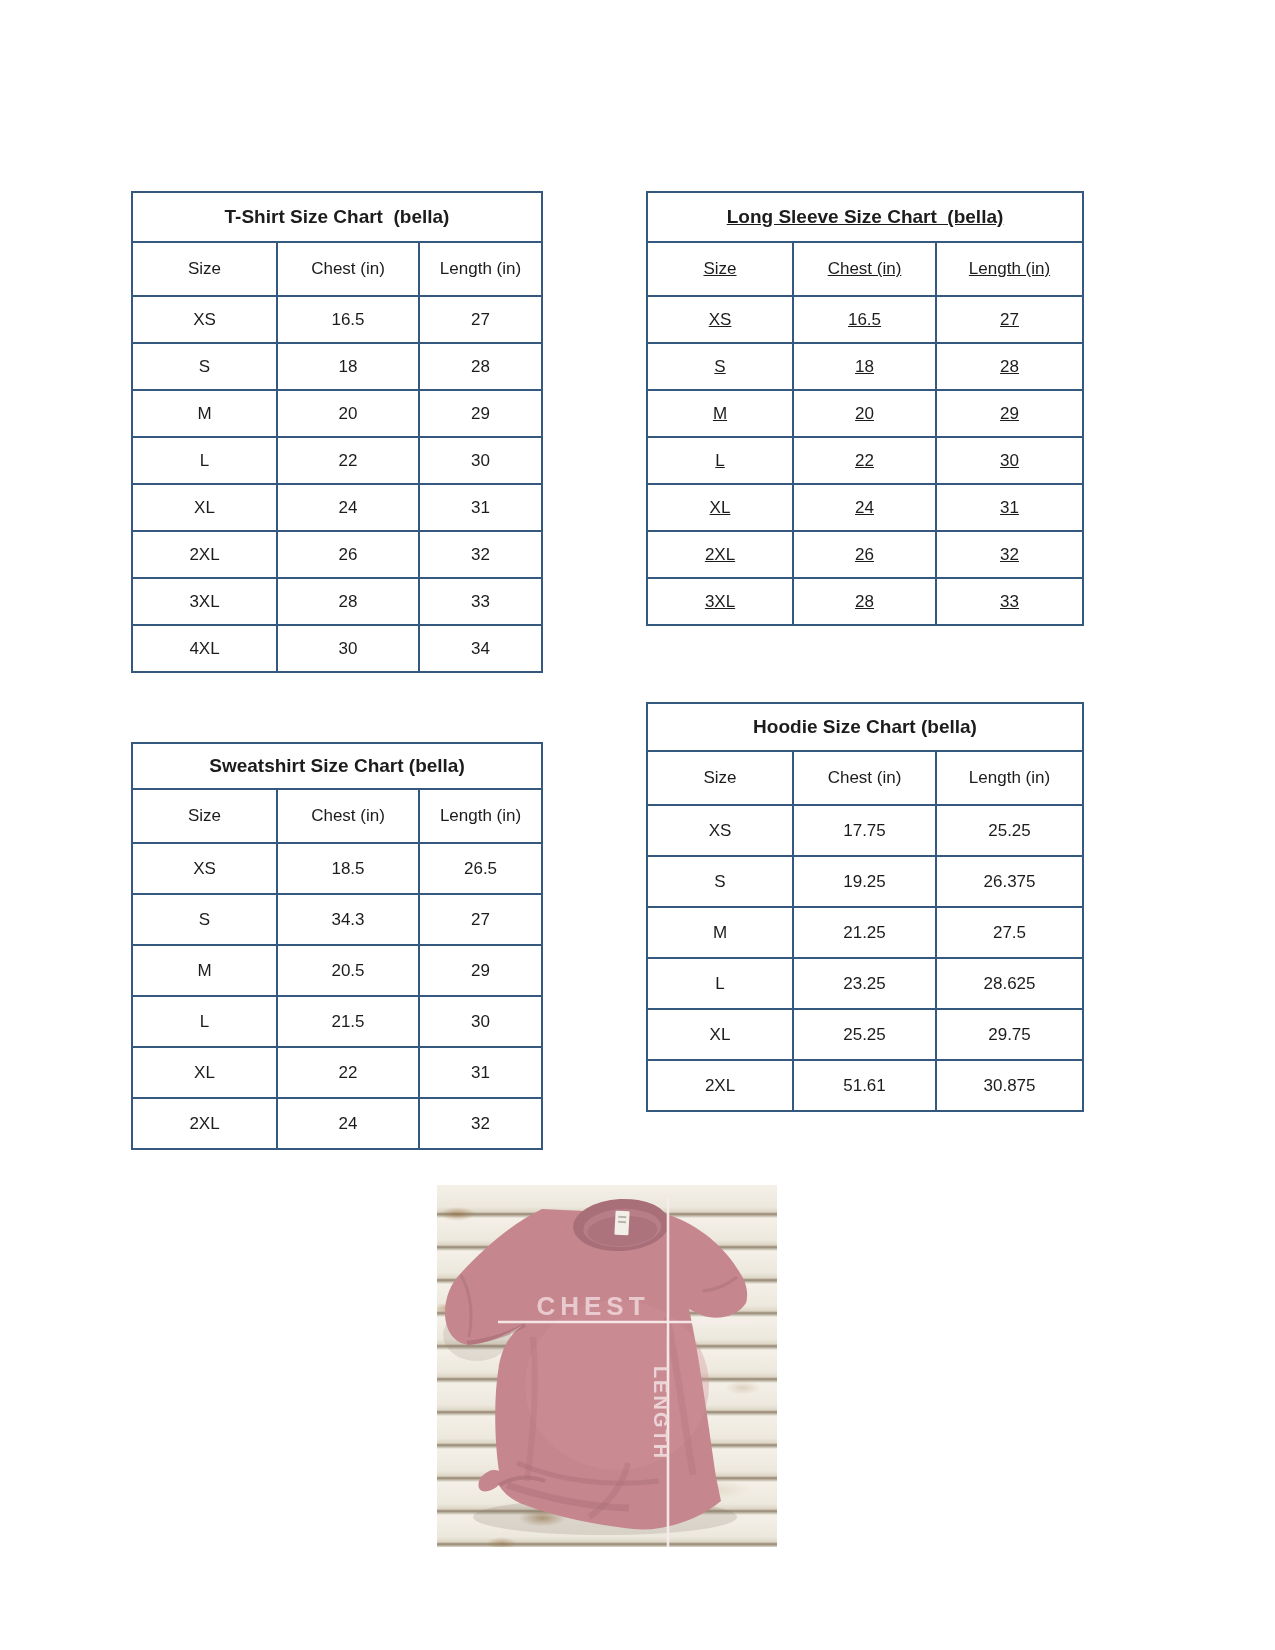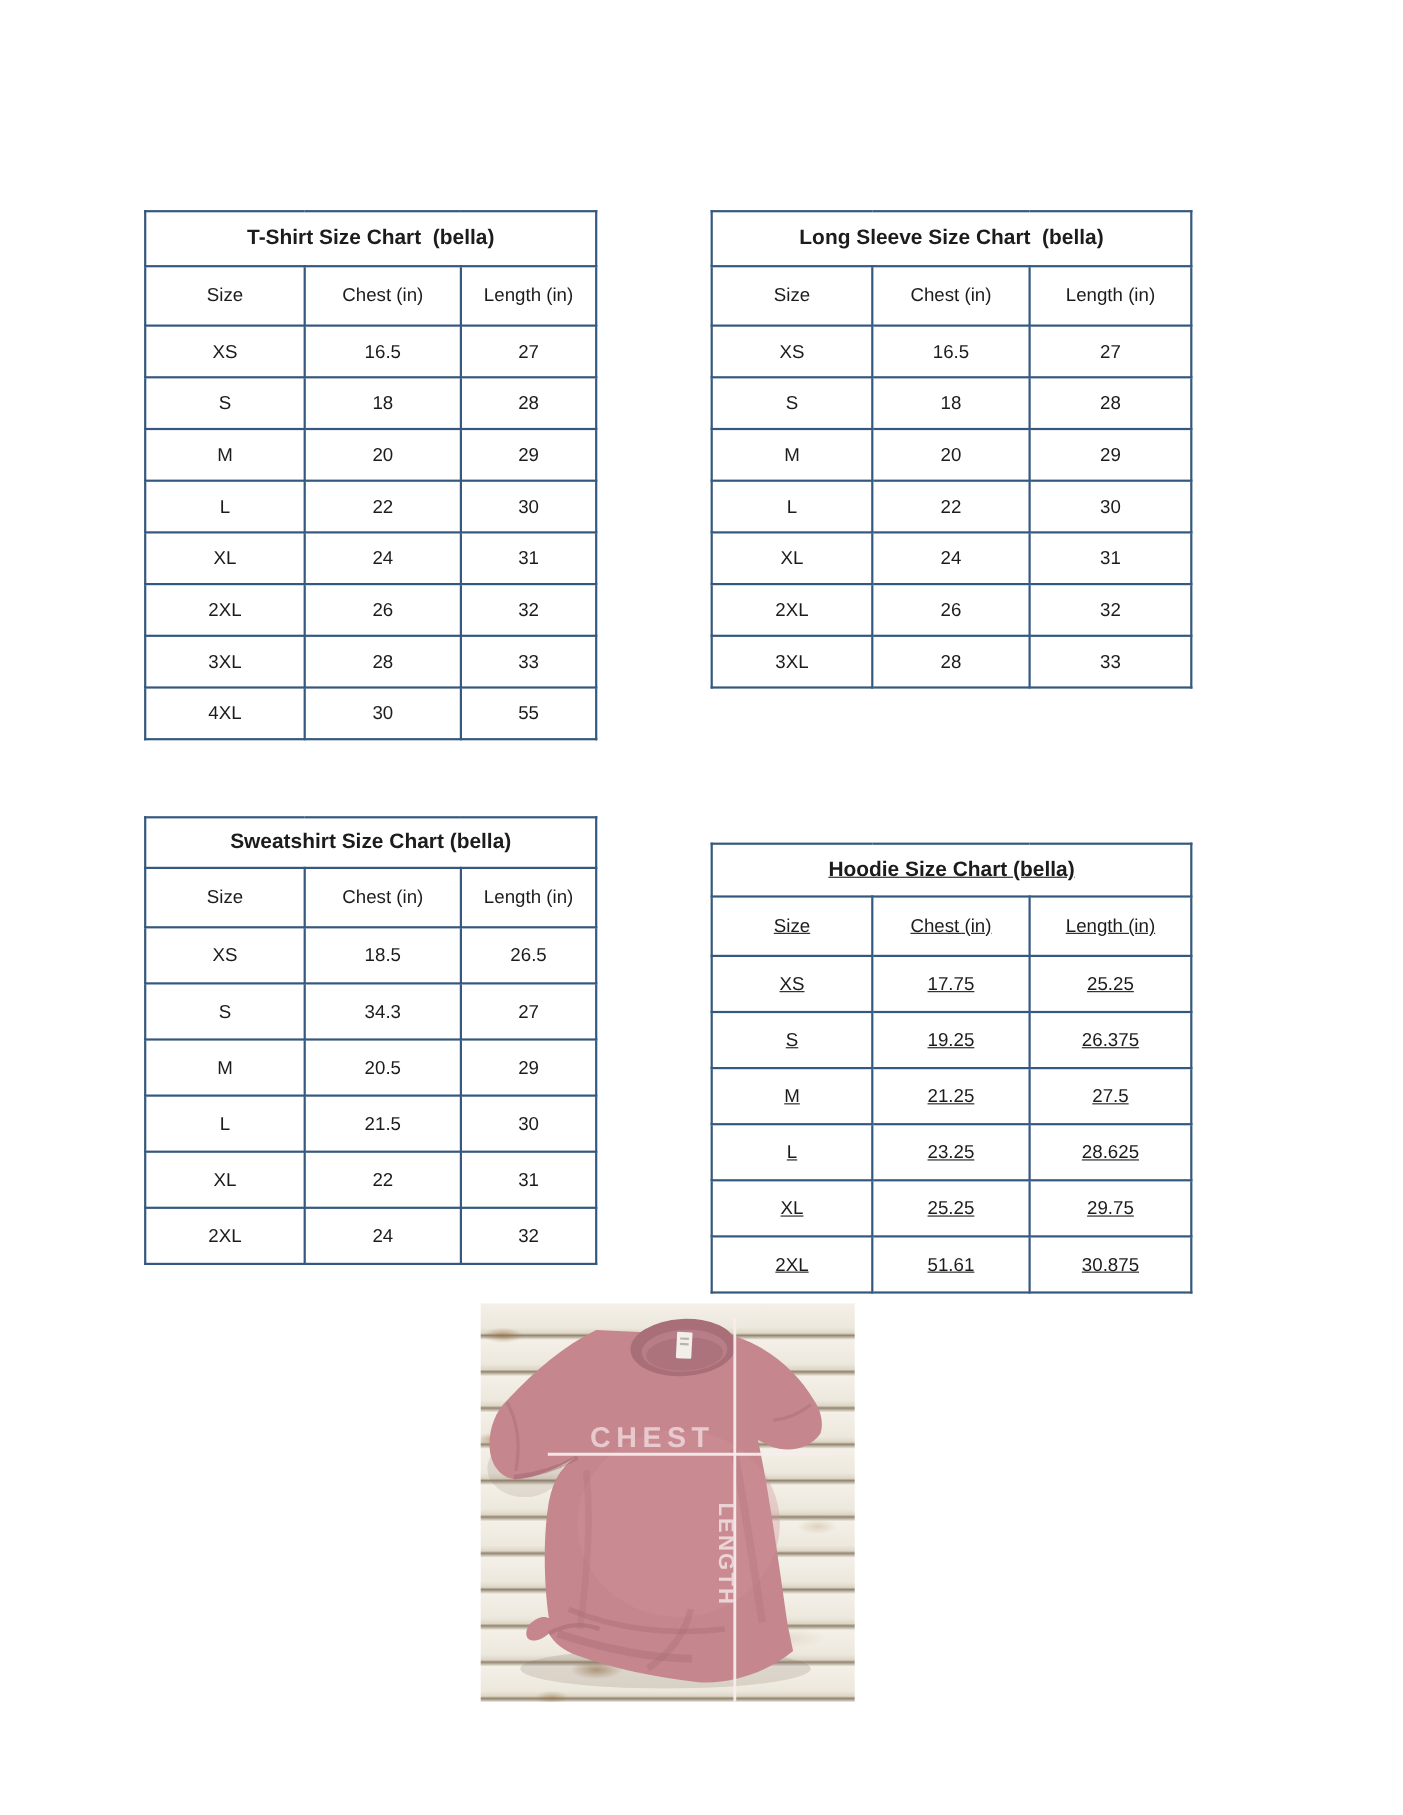--- a/index.html
+++ b/index.html
@@ -5,23 +5,23 @@
   html,body{margin:0;padding:0;background:#ffffff;}
   #page{position:relative;width:1275px;height:1650px;background:#ffffff;overflow:hidden;
         font-family:"Liberation Sans",sans-serif;color:#1c1c1c;}
 
   table.size-table{position:absolute;border-collapse:collapse;table-layout:fixed;background:#ffffff;}
   table.size-table td{border:2px solid #35587e;text-align:center;vertical-align:middle;
         padding:0;font-size:17px;color:#1c1c1c;overflow:hidden;}
   table.size-table .title-cell{font-weight:bold;font-size:19px;white-space:pre-wrap;}
 
   #t0{left:131px;top:191px;width:410px;}
-  #t1{left:646px;top:191px;width:436px;}
+  #t1{left:646px;top:191px;width:436px;text-decoration:underline;}
   #t2{left:131px;top:742px;width:410px;}
-  #t3{left:646px;top:766px;width:436px;text-decoration:underline;}
+  #t3{left:646px;top:702px;width:436px;}
 
   #t0 .title-row td,#t1 .title-row td{height:48px;}
   #t2 .title-row td{height:44px;}
   #t3 .title-row td{height:46px;}
   table.size-table .header-row td{height:52px;}
   #t0 .dr td,#t1 .dr td{height:45px;}
   #t2 .dr td,#t3 .dr td{height:49px;}
 
   #photo{position:absolute;left:437px;top:1185px;width:315px;height:362px;
     background:
@@ -89,21 +89,21 @@
       <td>32</td>
     </tr>
     <tr class="dr">
       <td>3XL</td>
       <td>28</td>
       <td>33</td>
     </tr>
     <tr class="dr">
       <td>4XL</td>
       <td>30</td>
-      <td>55</td>
+      <td>34</td>
     </tr>
   </tbody>
     </table>
 
   <table id="t1" class="size-table">
     <colgroup>
         <col style="width:146px">
         <col style="width:143px">
         <col style="width:147px">
       </colgroup>

